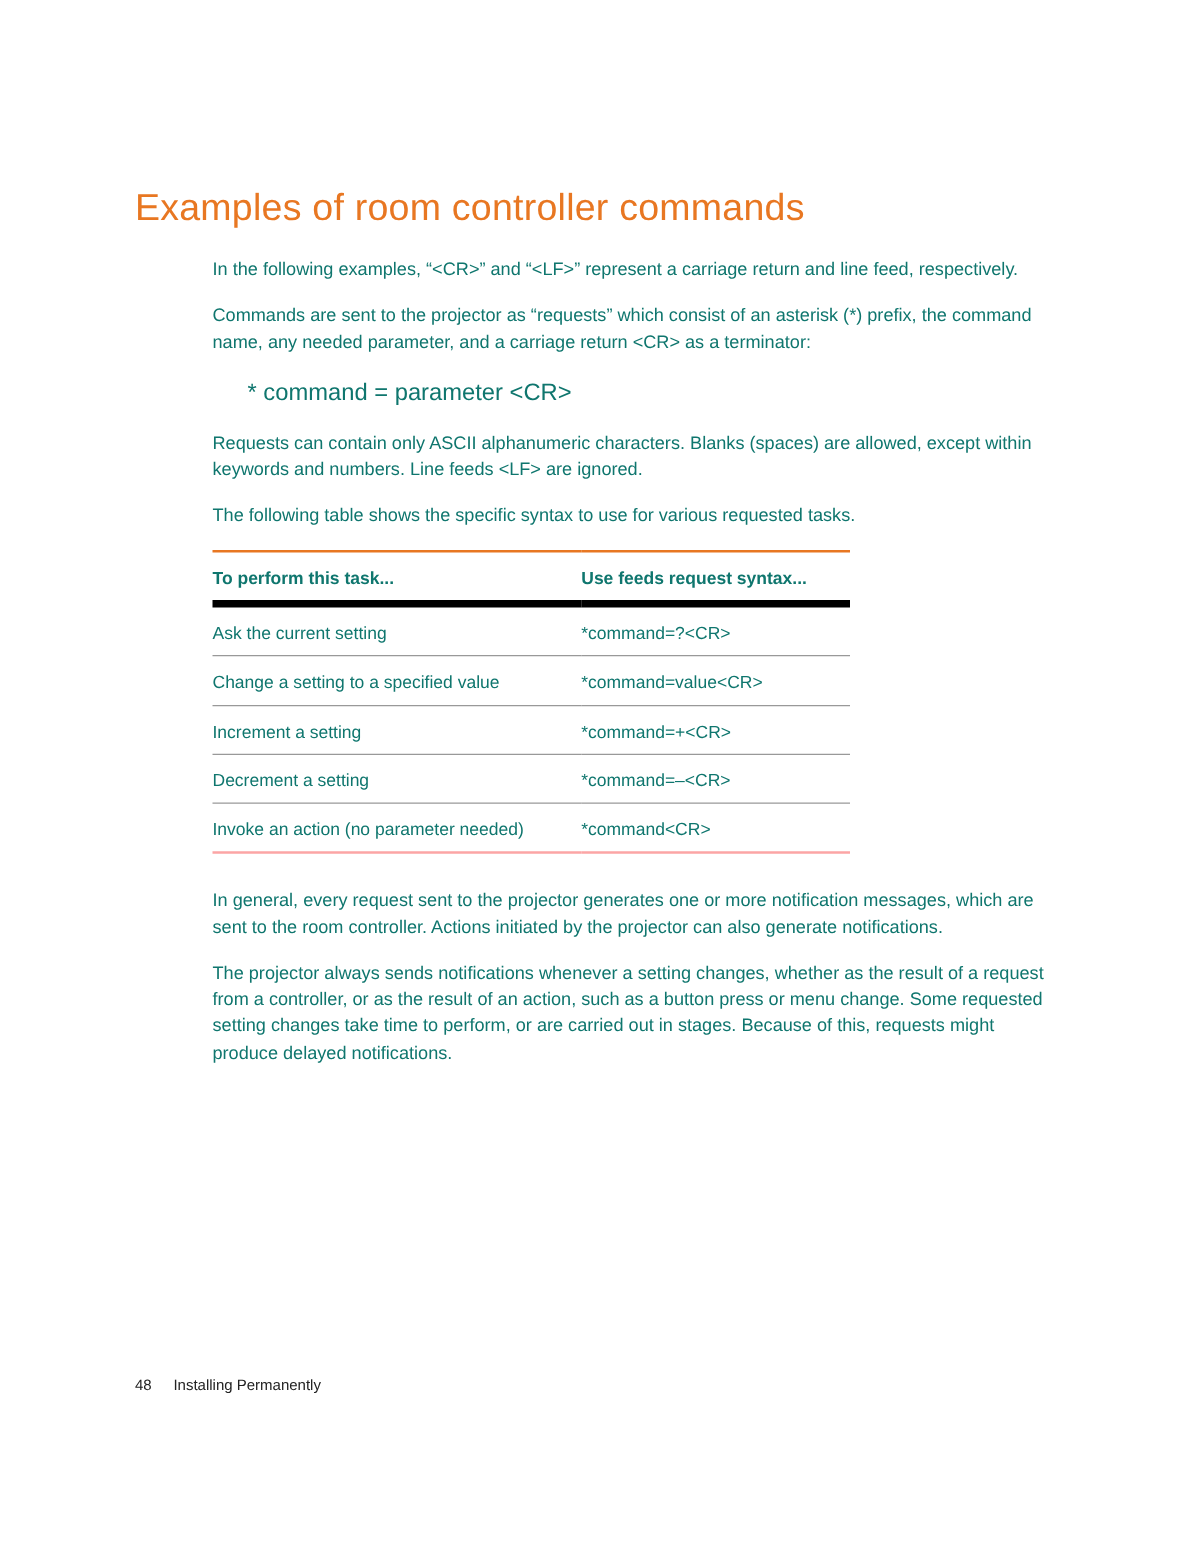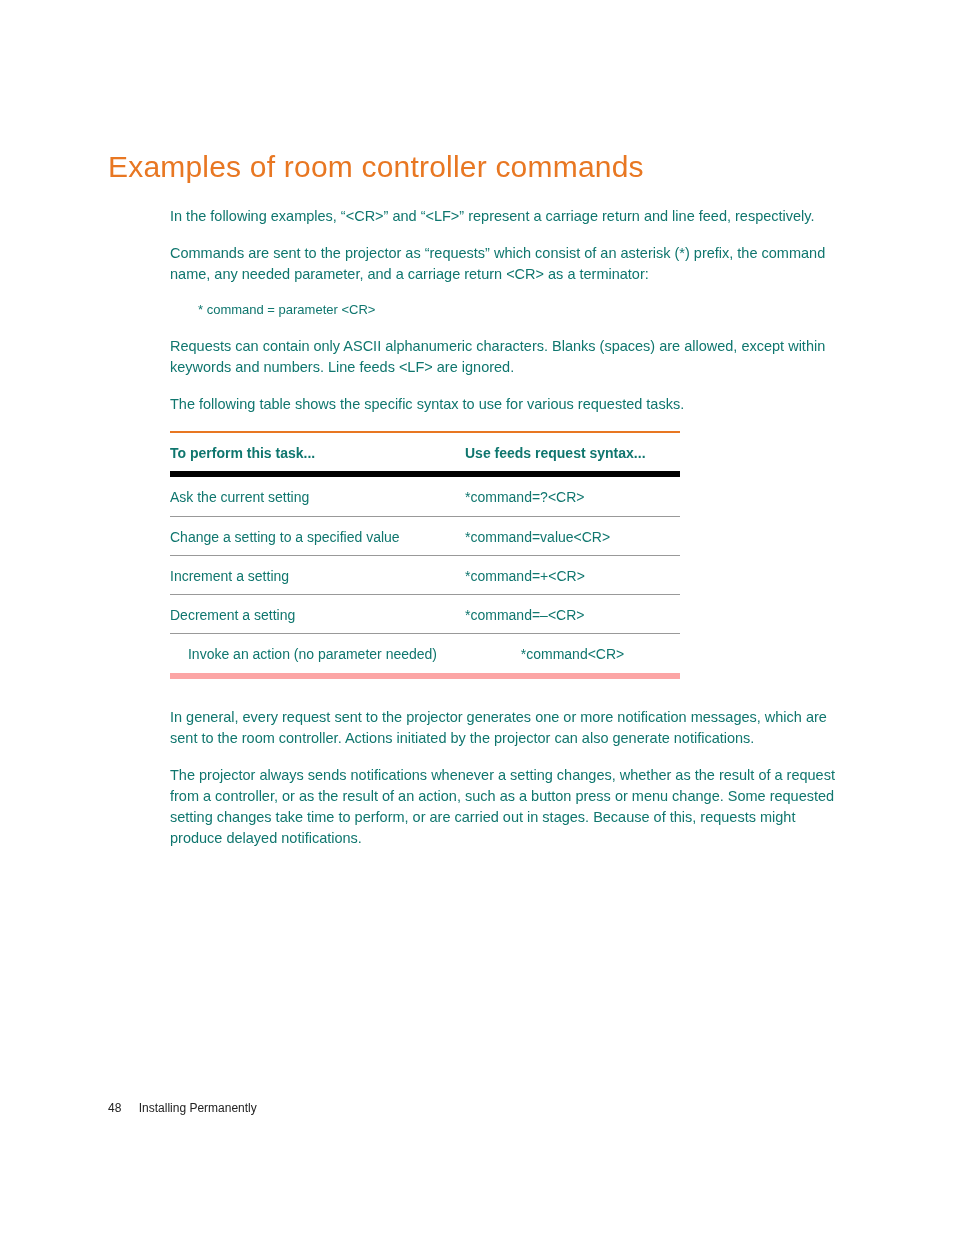--- a/index.html
+++ b/index.html
@@ -26,21 +26,21 @@
     margin-left: 62px;
     margin-right: 0;
     font-size: 14.5px;
     line-height: 1.45;
     color: #0f766e;
   }
   .body-block p { margin-bottom: 16px; }
   .indent-line {
     margin-left: 28px;
     margin-bottom: 16px;
-    font-size: 13px;
+    font-size: 19px;
   }
   table.syntax {
     margin-top: 8px;
     margin-bottom: 28px;
     border-collapse: collapse;
     width: 510px;
   }
   table.syntax th {
     text-align: left;
     font-weight: 600;
@@ -50,22 +50,21 @@
     border-bottom: 6px solid #000000;
   }
   table.syntax th.col2 { padding-left: 0; }
   table.syntax td {
     font-size: 14px;
     padding: 10px 0 8px 0;
     border-bottom: 1px solid #999;
     vertical-align: top;
   }
   table.syntax tr:last-child td {
-    border-bottom: 6px solid #fca5a5;
-    text-align: center;
+    border-bottom: 2px solid #fca5a5;
   }
   table.syntax td.col1, table.syntax th.col1 { width: 295px; padding-right: 10px; }
   table.syntax td.col2, table.syntax th.col2 { width: 215px; }
   .footer {
     position: absolute;
     left: 108px;
     bottom: 120px;
     font-size: 12px;
     color: #222;
   }

